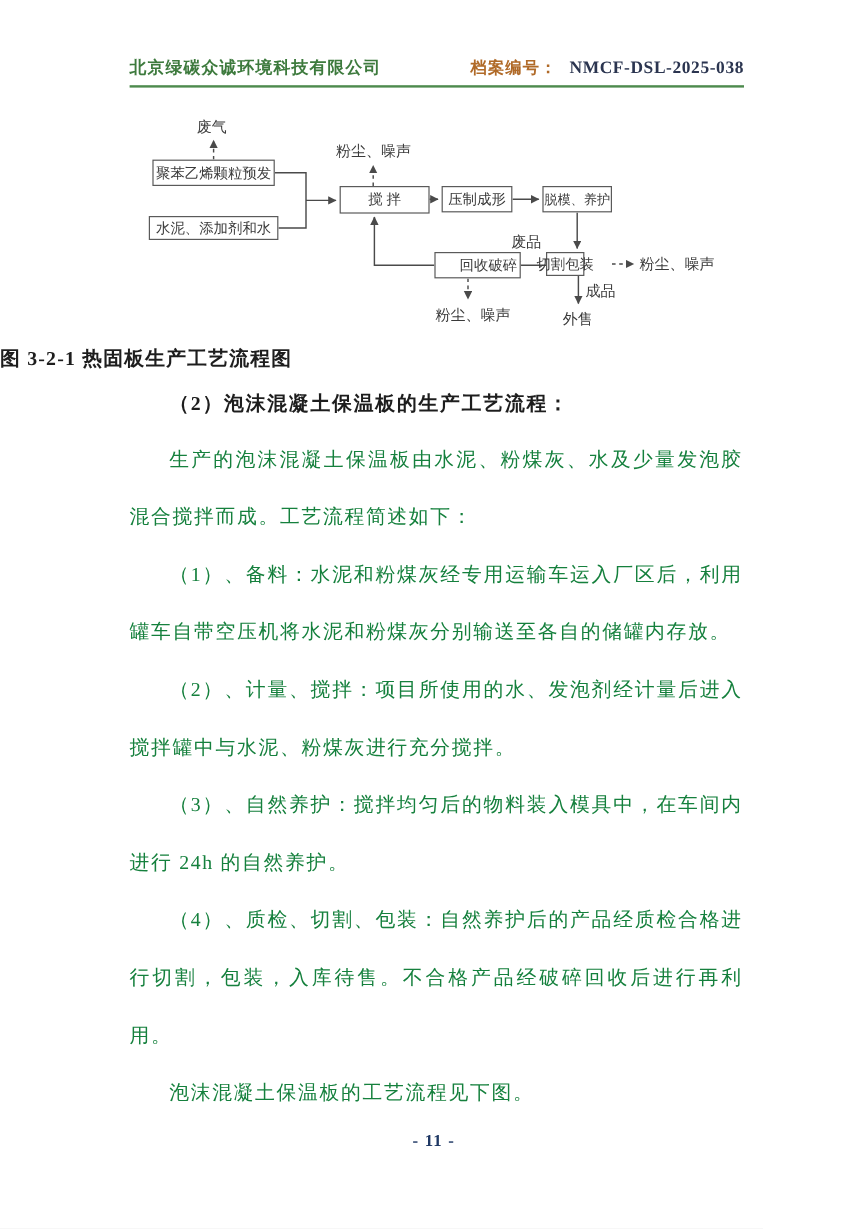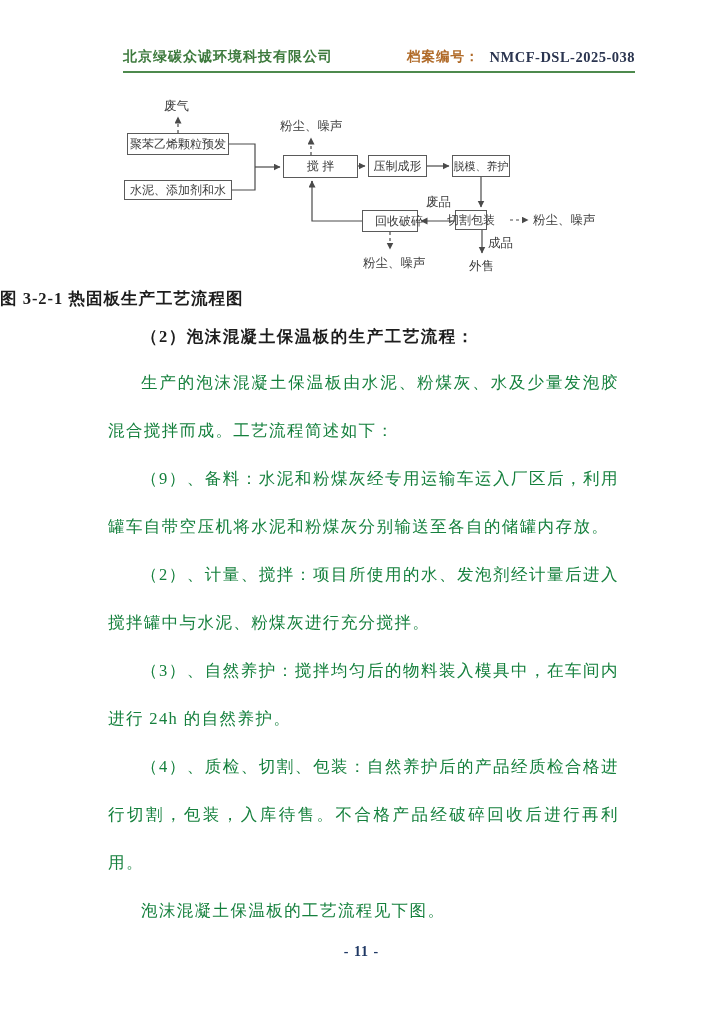--- a/index.html
+++ b/index.html
@@ -8,21 +8,21 @@
     position:relative;
     width:723px; height:1024px;
     margin:0 auto;
     background:#ffffff;
     font-family:"Liberation Serif","DejaVu Serif",serif;
     color:#2e2e2e;
     overflow:hidden;
   }
   
   .header {
-    position:absolute; top:48px; left:123px; width:512px;
+    position:absolute; top:48px; left:108px; width:512px;
     display:flex; justify-content:space-between; align-items:flex-end;
     padding-bottom:5px;
     border-bottom:2px solid #4d8a4d;
     gap:46px;
   }
   .header .company {
     font-size:14px; letter-spacing:1px; font-weight:bold;
     color:#3d7a3d;
   }
   .header .archive { display:flex; align-items:flex-end; gap:10px; }
@@ -117,39 +117,39 @@
       <line x1="410" y1="128" x2="428" y2="128" stroke="#4a4a4a" stroke-width="1.2" stroke-dasharray="3,3" marker-end="url(#ah)"></line>
 
       <line x1="382" y1="138" x2="382" y2="161" stroke="#4a4a4a" stroke-width="1.2" marker-end="url(#ah)"></line>
     </svg>
 
     <div class="fbox" style="left:27px;  top:41px;  width:102px; height:22px;">聚苯乙烯颗粒预发</div>
     <div class="fbox" style="left:24px;  top:88px;  width:108px; height:20px;">水泥、添加剂和水</div>
     <div class="fbox" style="left:183px; top:63px;  width:75px;  height:23px;">搅 拌</div>
     <div class="fbox" style="left:268px; top:63px;  width:59px;  height:22px;">压制成形</div>
     <div class="fbox" style="left:352px; top:63px;  width:58px;  height:22px; font-size:11px;">脱模、养护</div>
-    <div class="fbox" style="left:262px; top:118px; width:56px;  height:22px;padding-left:18px;">回收破碎</div>
+    <div class="fbox" style="left:262px; top:118px; width:72px;  height:22px;padding-left:18px;">回收破碎</div>
     <div class="fbox" style="left:355px; top:118px; width:32px;  height:20px;">切割包装</div>
 
     <div class="flabel" style="left:64px;  top:6px;">废气</div>
     <div class="flabel" style="left:180px; top:26px;">粉尘、噪声</div>
     <div class="flabel" style="left:326px; top:102px;">废品</div>
     <div class="flabel" style="left:433px; top:120px;">粉尘、噪声</div>
     <div class="flabel" style="left:388px; top:143px;">成品</div>
     <div class="flabel" style="left:369px; top:166px;">外售</div>
     <div class="flabel" style="left:263px; top:163px;">粉尘、噪声</div>
   </div>
 
   <div class="caption">图 3-2-1 热固板生产工艺流程图</div>
 
   <div class="section-heading">（2）泡沫混凝土保温板的生产工艺流程：</div>
 
   <div class="body-text">
     <p>生产的泡沫混凝土保温板由水泥、粉煤灰、水及少量发泡胶混合搅拌而成。工艺流程简述如下：</p>
-    <p>（9）、备料：水泥和粉煤灰经专用运输车运入厂区后，利用罐车自带空压机将水泥和粉煤灰分别输送至各自的储罐内存放。</p>
+    <p>（1）、备料：水泥和粉煤灰经专用运输车运入厂区后，利用罐车自带空压机将水泥和粉煤灰分别输送至各自的储罐内存放。</p>
     <p>（2）、计量、搅拌：项目所使用的水、发泡剂经计量后进入搅拌罐中与水泥、粉煤灰进行充分搅拌。</p>
     <p>（3）、自然养护：搅拌均匀后的物料装入模具中，在车间内进行 24h 的自然养护。</p>
     <p>（4）、质检、切割、包装：自然养护后的产品经质检合格进行切割，包装，入库待售。不合格产品经破碎回收后进行再利用。</p>
     <p>泡沫混凝土保温板的工艺流程见下图。</p>
   </div>
 
   <div class="footer">- 11 -</div>
 
 </div>
 

